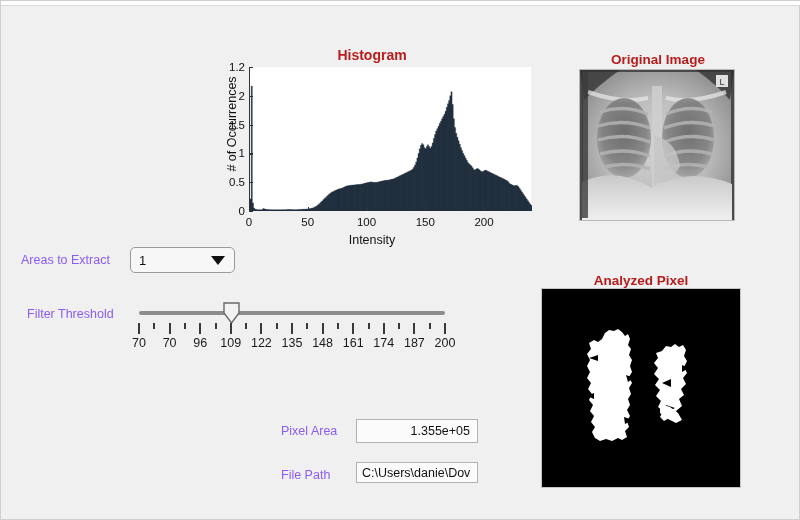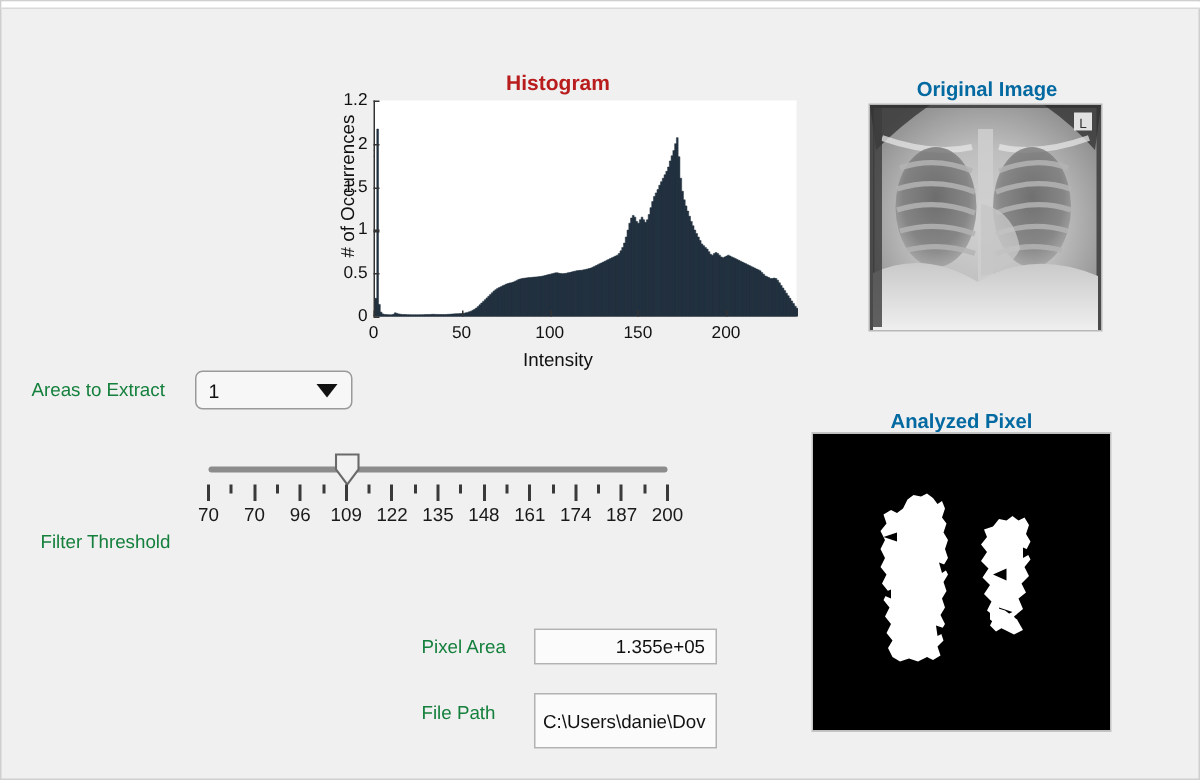--- a/index.html
+++ b/index.html
@@ -26,21 +26,21 @@
     border:1px solid #a0a0a0;
     border-radius:6px;
     display:flex;align-items:center;justify-content:center;
     font-size:13px;color:#1a1a1a;
     cursor:pointer;
     box-sizing:border-box;
   }
 
   
   .lbl{
-    position:absolute;font-size:12.5px;color:#15803d;
+    position:absolute;font-size:12.5px;color:#8b5cf6;
     white-space:nowrap;
   }
 
   
   .mdrop{
     position:absolute;
     background:#f7f7f7;
     border:1px solid #9a9a9a;
     border-radius:5px;
     box-sizing:border-box;
@@ -119,42 +119,42 @@
   .xtick-lbl{
     position:absolute;font-size:11.5px;color:#111;
     transform:translateX(-50%);
   }
   .ytick-mark{position:absolute;background:#333;width:4px;height:1.2px;}
   .xtick-mark{position:absolute;background:#333;width:1.2px;height:4px;}
 
   
   .panel-title{
     position:absolute;text-align:center;font-size:13.5px;
-    font-weight:bold;color:#0369a1;
+    font-weight:bold;color:#b91c1c;
   }
   .img-frame{position:absolute;box-sizing:border-box;overflow:hidden;}
   .img-frame svg{display:block;}
 </style>
 </head>
 <body>
 
 <div id="app">
 
   <div id="topstrip"></div>
 
 
 
   <div class="lbl" style="left:20px;top:252px;">Areas to Extract</div>
 
   <div class="mdrop" style="left:129px;top:246px;width:105px;height:26px;">
     <span class="val">1</span>
     <span class="arw"></span>
   </div>
 
-  <div class="lbl" style="left:26px;top:306px;margin-top:47px;">Filter Threshold</div>
+  <div class="lbl" style="left:26px;top:306px;">Filter Threshold</div>
 
   <div id="slider-wrap">
     <div id="slider-track"></div>
     <div id="slider-thumb" style="left: 91.8px;">
       <svg width="17" height="22" viewBox="0 0 17 22">
         <path d="M1 1 H16 V11 L8.5 21 L1 11 Z" fill="#f2f2f2" stroke="#6a6a6a" stroke-width="1.4"></path>
       </svg>
     </div>
     <div id="slider-ticks">
         <div class="tickmark major" style="left: -1px;"></div>
@@ -191,21 +191,21 @@
         <div class="ticklabel" style="left: 306px;">200</div>
       </div>
   </div>
 
   <div class="lbl" style="left:280px;top:423px;">Pixel Area</div>
   <div class="mfield right" style="left:355px;top:418px;width:122px;height:24px;">
     <span>1.355e+05</span>
   </div>
 
   <div class="lbl" style="left:280px;top:467px;">File Path</div>
-  <div class="mfield left" style="left:355px;top:461px;width:122px;height:37px;">
+  <div class="mfield left" style="left:355px;top:461px;width:122px;height:21px;">
     <span>C:\Users\danie\Dov</span>
   </div>
 
   <div id="chart-panel">
     <div id="chart-title">Histogram</div>
     <div id="chart-exp"><span>×10</span><sup>4</sup></div>
     <div id="chart-ylabel"># of Occurrences</div>
     <div id="plot-box">
       <svg id="plot-svg" width="282" height="144" viewBox="0 0 282 144" preserveAspectRatio="none">
           <path d="M0.00 144 L0.00 131.90 L1.18 131.90 L1.18 144 Z M1.18 144 L1.18 19.01 L2.35 19.01 L2.35 144 Z M2.35 144 L2.35 135.94 L3.53 135.94 L3.53 144 Z M3.53 144 L3.53 141.12 L4.70 141.12 L4.70 144 Z M4.70 144 L4.70 142.27 L5.88 142.27 L5.88 144 Z M5.88 144 L5.88 142.62 L7.05 142.62 L7.05 144 Z M7.05 144 L7.05 142.73 L8.23 142.73 L8.23 144 Z M8.22 144 L8.22 142.79 L9.40 142.79 L9.40 144 Z M9.40 144 L9.40 142.85 L10.58 142.85 L10.58 144 Z M10.58 144 L10.58 142.85 L11.75 142.85 L11.75 144 Z M11.75 144 L11.75 142.50 L12.93 142.50 L12.93 144 Z M12.93 144 L12.93 141.58 L14.10 141.58 L14.10 144 Z M14.10 144 L14.10 141.93 L15.28 141.93 L15.28 144 Z M15.28 144 L15.28 142.27 L16.45 142.27 L16.45 144 Z M16.45 144 L16.45 142.50 L17.63 142.50 L17.63 144 Z M17.63 144 L17.63 142.62 L18.80 142.62 L18.80 144 Z M18.80 144 L18.80 142.68 L19.98 142.68 L19.98 144 Z M19.98 144 L19.98 142.73 L21.15 142.73 L21.15 144 Z M21.15 144 L21.15 142.76 L22.33 142.76 L22.33 144 Z M22.32 144 L22.32 142.79 L23.50 142.79 L23.50 144 Z M23.50 144 L23.50 142.82 L24.68 142.82 L24.68 144 Z M24.68 144 L24.68 142.85 L25.85 142.85 L25.85 144 Z M25.85 144 L25.85 142.85 L27.03 142.85 L27.03 144 Z M27.03 144 L27.03 142.85 L28.20 142.85 L28.20 144 Z M28.20 144 L28.20 142.85 L29.38 142.85 L29.38 144 Z M29.38 144 L29.38 142.82 L30.55 142.82 L30.55 144 Z M30.55 144 L30.55 142.79 L31.73 142.79 L31.73 144 Z M31.73 144 L31.73 142.76 L32.90 142.76 L32.90 144 Z M32.90 144 L32.90 142.73 L34.07 142.73 L34.07 144 Z M34.08 144 L34.08 142.70 L35.25 142.70 L35.25 144 Z M35.25 144 L35.25 142.68 L36.42 142.68 L36.42 144 Z M36.43 144 L36.43 142.62 L37.60 142.62 L37.60 144 Z M37.60 144 L37.60 142.56 L38.77 142.56 L38.77 144 Z M38.77 144 L38.77 142.56 L39.95 142.56 L39.95 144 Z M39.95 144 L39.95 142.59 L41.13 142.59 L41.13 144 Z M41.13 144 L41.13 142.62 L42.30 142.62 L42.30 144 Z M42.30 144 L42.30 142.65 L43.48 142.65 L43.48 144 Z M43.48 144 L43.48 142.68 L44.65 142.68 L44.65 144 Z M44.65 144 L44.65 142.68 L45.82 142.68 L45.82 144 Z M45.83 144 L45.83 142.68 L47.00 142.68 L47.00 144 Z M47.00 144 L47.00 142.62 L48.17 142.62 L48.17 144 Z M48.18 144 L48.18 142.56 L49.35 142.56 L49.35 144 Z M49.35 144 L49.35 142.50 L50.52 142.50 L50.52 144 Z M50.52 144 L50.52 142.39 L51.70 142.39 L51.70 144 Z M51.70 144 L51.70 142.27 L52.88 142.27 L52.88 144 Z M52.88 144 L52.88 142.21 L54.05 142.21 L54.05 144 Z M54.05 144 L54.05 142.16 L55.23 142.16 L55.23 144 Z M55.23 144 L55.23 142.10 L56.40 142.10 L56.40 144 Z M56.40 144 L56.40 142.04 L57.58 142.04 L57.58 144 Z M57.58 144 L57.58 141.98 L58.75 141.98 L58.75 144 Z M58.75 144 L58.75 141.81 L59.92 141.81 L59.92 144 Z M59.93 144 L59.93 141.58 L61.10 141.58 L61.10 144 Z M61.10 144 L61.10 141.29 L62.27 141.29 L62.27 144 Z M62.28 144 L62.28 140.89 L63.45 140.89 L63.45 144 Z M63.45 144 L63.45 140.43 L64.63 140.43 L64.63 144 Z M64.63 144 L64.63 139.85 L65.80 139.85 L65.80 144 Z M65.80 144 L65.80 139.16 L66.97 139.16 L66.97 144 Z M66.98 144 L66.98 138.36 L68.15 138.36 L68.15 144 Z M68.15 144 L68.15 137.38 L69.33 137.38 L69.33 144 Z M69.33 144 L69.33 136.22 L70.50 136.22 L70.50 144 Z M70.50 144 L70.50 135.07 L71.67 135.07 L71.67 144 Z M71.67 144 L71.67 133.92 L72.85 133.92 L72.85 144 Z M72.85 144 L72.85 132.77 L74.03 132.77 L74.03 144 Z M74.03 144 L74.03 131.62 L75.20 131.62 L75.20 144 Z M75.20 144 L75.20 130.46 L76.38 130.46 L76.38 144 Z M76.38 144 L76.38 129.31 L77.55 129.31 L77.55 144 Z M77.55 144 L77.55 128.16 L78.72 128.16 L78.72 144 Z M78.73 144 L78.73 127.01 L79.90 127.01 L79.90 144 Z M79.90 144 L79.90 126.14 L81.08 126.14 L81.08 144 Z M81.08 144 L81.08 125.28 L82.25 125.28 L82.25 144 Z M82.25 144 L82.25 124.70 L83.42 124.70 L83.42 144 Z M83.42 144 L83.42 124.13 L84.60 124.13 L84.60 144 Z M84.60 144 L84.60 123.55 L85.78 123.55 L85.78 144 Z M85.78 144 L85.78 122.98 L86.95 122.98 L86.95 144 Z M86.95 144 L86.95 122.40 L88.13 122.40 L88.13 144 Z M88.13 144 L88.13 122.00 L89.30 122.00 L89.30 144 Z M89.30 144 L89.30 121.65 L90.47 121.65 L90.47 144 Z M90.48 144 L90.48 121.42 L91.65 121.42 L91.65 144 Z M91.65 144 L91.65 121.08 L92.83 121.08 L92.83 144 Z M92.83 144 L92.83 120.50 L94.00 120.50 L94.00 144 Z M94.00 144 L94.00 119.92 L95.17 119.92 L95.17 144 Z M95.17 144 L95.17 119.35 L96.35 119.35 L96.35 144 Z M96.35 144 L96.35 118.94 L97.53 118.94 L97.53 144 Z M97.53 144 L97.53 118.66 L98.70 118.66 L98.70 144 Z M98.70 144 L98.70 118.54 L99.88 118.54 L99.88 144 Z M99.88 144 L99.88 118.37 L101.05 118.37 L101.05 144 Z M101.05 144 L101.05 118.20 L102.22 118.20 L102.22 144 Z M102.23 144 L102.23 118.08 L103.40 118.08 L103.40 144 Z M103.40 144 L103.40 117.96 L104.58 117.96 L104.58 144 Z M104.58 144 L104.58 117.85 L105.75 117.85 L105.75 144 Z M105.75 144 L105.75 117.73 L106.92 117.73 L106.92 144 Z M106.92 144 L106.92 117.62 L108.10 117.62 L108.10 144 Z M108.10 144 L108.10 117.50 L109.28 117.50 L109.28 144 Z M109.28 144 L109.28 117.39 L110.45 117.39 L110.45 144 Z M110.45 144 L110.45 117.22 L111.63 117.22 L111.63 144 Z M111.63 144 L111.63 116.93 L112.80 116.93 L112.80 144 Z M112.80 144 L112.80 116.64 L113.98 116.64 L113.98 144 Z M113.98 144 L113.98 116.35 L115.15 116.35 L115.15 144 Z M115.15 144 L115.15 116.06 L116.33 116.06 L116.33 144 Z M116.33 144 L116.33 115.78 L117.50 115.78 L117.50 144 Z M117.50 144 L117.50 115.49 L118.67 115.49 L118.67 144 Z M118.68 144 L118.68 115.20 L119.85 115.20 L119.85 144 Z M119.85 144 L119.85 114.91 L121.03 114.91 L121.03 144 Z M121.03 144 L121.03 114.91 L122.20 114.91 L122.20 144 Z M122.20 144 L122.20 115.20 L123.38 115.20 L123.38 144 Z M123.38 144 L123.38 115.32 L124.55 115.32 L124.55 144 Z M124.55 144 L124.55 115.43 L125.73 115.43 L125.73 144 Z M125.73 144 L125.73 115.32 L126.90 115.32 L126.90 144 Z M126.90 144 L126.90 115.20 L128.08 115.20 L128.08 144 Z M128.08 144 L128.08 114.91 L129.25 114.91 L129.25 144 Z M129.25 144 L129.25 114.62 L130.43 114.62 L130.43 144 Z M130.43 144 L130.43 114.34 L131.60 114.34 L131.60 144 Z M131.60 144 L131.60 114.05 L132.78 114.05 L132.78 144 Z M132.78 144 L132.78 113.76 L133.95 113.76 L133.95 144 Z M133.95 144 L133.95 113.47 L135.13 113.47 L135.13 144 Z M135.13 144 L135.13 113.36 L136.30 113.36 L136.30 144 Z M136.30 144 L136.30 113.24 L137.48 113.24 L137.48 144 Z M137.47 144 L137.47 113.13 L138.65 113.13 L138.65 144 Z M138.65 144 L138.65 112.90 L139.83 112.90 L139.83 144 Z M139.83 144 L139.83 112.61 L141.00 112.61 L141.00 144 Z M141.00 144 L141.00 112.32 L142.18 112.32 L142.18 144 Z M142.18 144 L142.18 112.03 L143.35 112.03 L143.35 144 Z M143.35 144 L143.35 111.74 L144.53 111.74 L144.53 144 Z M144.53 144 L144.53 111.17 L145.70 111.17 L145.70 144 Z M145.70 144 L145.70 110.59 L146.88 110.59 L146.88 144 Z M146.88 144 L146.88 110.02 L148.05 110.02 L148.05 144 Z M148.05 144 L148.05 109.44 L149.23 109.44 L149.23 144 Z M149.22 144 L149.22 108.86 L150.40 108.86 L150.40 144 Z M150.40 144 L150.40 108.29 L151.58 108.29 L151.58 144 Z M151.58 144 L151.58 107.71 L152.75 107.71 L152.75 144 Z M152.75 144 L152.75 107.14 L153.93 107.14 L153.93 144 Z M153.93 144 L153.93 106.56 L155.10 106.56 L155.10 144 Z M155.10 144 L155.10 105.98 L156.28 105.98 L156.28 144 Z M156.28 144 L156.28 105.41 L157.45 105.41 L157.45 144 Z M157.45 144 L157.45 104.83 L158.63 104.83 L158.63 144 Z M158.63 144 L158.63 104.26 L159.80 104.26 L159.80 144 Z M159.80 144 L159.80 103.68 L160.98 103.68 L160.98 144 Z M160.97 144 L160.97 103.10 L162.15 103.10 L162.15 144 Z M162.15 144 L162.15 101.95 L163.33 101.95 L163.33 144 Z M163.33 144 L163.33 100.22 L164.50 100.22 L164.50 144 Z M164.50 144 L164.50 97.92 L165.68 97.92 L165.68 144 Z M165.68 144 L165.68 95.04 L166.85 95.04 L166.85 144 Z M166.85 144 L166.85 91.01 L168.03 91.01 L168.03 144 Z M168.03 144 L168.03 86.40 L169.20 86.40 L169.20 144 Z M169.20 144 L169.20 81.79 L170.38 81.79 L170.38 144 Z M170.38 144 L170.38 78.34 L171.55 78.34 L171.55 144 Z M171.55 144 L171.55 76.61 L172.73 76.61 L172.73 144 Z M172.72 144 L172.72 77.76 L173.90 77.76 L173.90 144 Z M173.90 144 L173.90 80.64 L175.08 80.64 L175.08 144 Z M175.08 144 L175.08 81.79 L176.25 81.79 L176.25 144 Z M176.25 144 L176.25 79.49 L177.43 79.49 L177.43 144 Z M177.43 144 L177.43 77.76 L178.60 77.76 L178.60 144 Z M178.60 144 L178.60 79.49 L179.78 79.49 L179.78 144 Z M179.78 144 L179.78 81.22 L180.95 81.22 L180.95 144 Z M180.95 144 L180.95 79.49 L182.13 79.49 L182.13 144 Z M182.13 144 L182.13 76.03 L183.30 76.03 L183.30 144 Z M183.30 144 L183.30 71.42 L184.48 71.42 L184.48 144 Z M184.47 144 L184.47 67.39 L185.65 67.39 L185.65 144 Z M185.65 144 L185.65 63.94 L186.83 63.94 L186.83 144 Z M186.83 144 L186.83 61.63 L188.00 61.63 L188.00 144 Z M188.00 144 L188.00 59.33 L189.18 59.33 L189.18 144 Z M189.18 144 L189.18 56.45 L190.35 56.45 L190.35 144 Z M190.35 144 L190.35 54.14 L191.53 54.14 L191.53 144 Z M191.53 144 L191.53 51.84 L192.70 51.84 L192.70 144 Z M192.70 144 L192.70 49.54 L193.88 49.54 L193.88 144 Z M193.88 144 L193.88 47.23 L195.05 47.23 L195.05 144 Z M195.05 144 L195.05 44.35 L196.23 44.35 L196.23 144 Z M196.22 144 L196.22 40.32 L197.40 40.32 L197.40 144 Z M197.40 144 L197.40 36.86 L198.58 36.86 L198.58 144 Z M198.58 144 L198.58 33.41 L199.75 33.41 L199.75 144 Z M199.75 144 L199.75 28.80 L200.93 28.80 L200.93 144 Z M200.93 144 L200.93 24.77 L202.10 24.77 L202.10 144 Z M202.10 144 L202.10 37.44 L203.28 37.44 L203.28 144 Z M203.28 144 L203.28 51.84 L204.45 51.84 L204.45 144 Z M204.45 144 L204.45 60.48 L205.63 60.48 L205.63 144 Z M205.63 144 L205.63 66.24 L206.80 66.24 L206.80 144 Z M206.80 144 L206.80 70.27 L207.98 70.27 L207.98 144 Z M207.97 144 L207.97 73.73 L209.15 73.73 L209.15 144 Z M209.15 144 L209.15 77.18 L210.33 77.18 L210.33 144 Z M210.33 144 L210.33 80.64 L211.50 80.64 L211.50 144 Z M211.50 144 L211.50 83.52 L212.68 83.52 L212.68 144 Z M212.68 144 L212.68 86.40 L213.85 86.40 L213.85 144 Z M213.85 144 L213.85 88.70 L215.03 88.70 L215.03 144 Z M215.03 144 L215.03 91.01 L216.20 91.01 L216.20 144 Z M216.20 144 L216.20 93.31 L217.38 93.31 L217.38 144 Z M217.38 144 L217.38 95.62 L218.55 95.62 L218.55 144 Z M218.55 144 L218.55 96.77 L219.73 96.77 L219.73 144 Z M219.72 144 L219.72 97.92 L220.90 97.92 L220.90 144 Z M220.90 144 L220.90 99.07 L222.08 99.07 L222.08 144 Z M222.08 144 L222.08 100.80 L223.25 100.80 L223.25 144 Z M223.25 144 L223.25 102.53 L224.43 102.53 L224.43 144 Z M224.43 144 L224.43 103.10 L225.60 103.10 L225.60 144 Z M225.60 144 L225.60 101.95 L226.78 101.95 L226.78 144 Z M226.78 144 L226.78 101.38 L227.95 101.38 L227.95 144 Z M227.95 144 L227.95 101.95 L229.13 101.95 L229.13 144 Z M229.13 144 L229.13 103.10 L230.30 103.10 L230.30 144 Z M230.30 144 L230.30 104.26 L231.48 104.26 L231.48 144 Z M231.48 144 L231.48 104.83 L232.65 104.83 L232.65 144 Z M232.65 144 L232.65 104.26 L233.83 104.26 L233.83 144 Z M233.83 144 L233.83 103.68 L235.00 103.68 L235.00 144 Z M235.00 144 L235.00 103.10 L236.18 103.10 L236.18 144 Z M236.18 144 L236.18 103.68 L237.35 103.68 L237.35 144 Z M237.35 144 L237.35 104.26 L238.53 104.26 L238.53 144 Z M238.53 144 L238.53 104.83 L239.70 104.83 L239.70 144 Z M239.70 144 L239.70 105.41 L240.88 105.41 L240.88 144 Z M240.88 144 L240.88 105.98 L242.05 105.98 L242.05 144 Z M242.05 144 L242.05 106.56 L243.23 106.56 L243.23 144 Z M243.23 144 L243.23 107.14 L244.40 107.14 L244.40 144 Z M244.40 144 L244.40 107.71 L245.58 107.71 L245.58 144 Z M245.58 144 L245.58 108.29 L246.75 108.29 L246.75 144 Z M246.75 144 L246.75 108.86 L247.93 108.86 L247.93 144 Z M247.93 144 L247.93 109.44 L249.10 109.44 L249.10 144 Z M249.10 144 L249.10 110.02 L250.28 110.02 L250.28 144 Z M250.28 144 L250.28 110.59 L251.45 110.59 L251.45 144 Z M251.45 144 L251.45 111.17 L252.63 111.17 L252.63 144 Z M252.63 144 L252.63 111.74 L253.80 111.74 L253.80 144 Z M253.80 144 L253.80 112.32 L254.98 112.32 L254.98 144 Z M254.98 144 L254.98 112.90 L256.15 112.90 L256.15 144 Z M256.15 144 L256.15 113.47 L257.33 113.47 L257.33 144 Z M257.32 144 L257.32 114.62 L258.50 114.62 L258.50 144 Z M258.50 144 L258.50 115.78 L259.68 115.78 L259.68 144 Z M259.68 144 L259.68 116.93 L260.85 116.93 L260.85 144 Z M260.85 144 L260.85 117.50 L262.03 117.50 L262.03 144 Z M262.03 144 L262.03 118.08 L263.20 118.08 L263.20 144 Z M263.20 144 L263.20 118.66 L264.38 118.66 L264.38 144 Z M264.38 144 L264.38 118.66 L265.55 118.66 L265.55 144 Z M265.55 144 L265.55 118.37 L266.73 118.37 L266.73 144 Z M266.73 144 L266.73 118.66 L267.90 118.66 L267.90 144 Z M267.90 144 L267.90 119.81 L269.08 119.81 L269.08 144 Z M269.07 144 L269.07 121.54 L270.25 121.54 L270.25 144 Z M270.25 144 L270.25 123.26 L271.43 123.26 L271.43 144 Z M271.43 144 L271.43 124.99 L272.60 124.99 L272.60 144 Z M272.60 144 L272.60 126.72 L273.78 126.72 L273.78 144 Z M273.78 144 L273.78 128.45 L274.95 128.45 L274.95 144 Z M274.95 144 L274.95 130.18 L276.13 130.18 L276.13 144 Z M276.13 144 L276.13 131.90 L277.30 131.90 L277.30 144 Z M277.30 144 L277.30 133.63 L278.48 133.63 L278.48 144 Z M278.48 144 L278.48 135.36 L279.65 135.36 L279.65 144 Z M279.65 144 L279.65 137.09 L280.83 137.09 L280.83 144 Z M280.82 144 L280.82 138.53 L282.00 138.53 L282.00 144 Z MNaN 144 LNaN 139.97 LNaN 139.97 LNaN 144 Z MNaN 144 LNaN 141.12 LNaN 141.12 LNaN 144 Z MNaN 144 LNaN 141.93 LNaN 141.93 LNaN 144 Z MNaN 144 LNaN 142.50 LNaN 142.50 LNaN 144 Z MNaN 144 LNaN 142.91 LNaN 142.91 LNaN 144 Z MNaN 144 LNaN 143.19 LNaN 143.19 LNaN 144 Z MNaN 144 LNaN 143.42 LNaN 143.42 LNaN 144 Z MNaN 144 LNaN 143.54 LNaN 143.54 LNaN 144 Z MNaN 144 LNaN 143.65 LNaN 143.65 LNaN 144 Z MNaN 144 LNaN 143.74 LNaN 143.74 LNaN 144 Z MNaN 144 LNaN 143.80 LNaN 143.80 LNaN 144 Z MNaN 144 LNaN 143.86 LNaN 143.86 LNaN 144 Z MNaN 144 LNaN 143.90 LNaN 143.90 LNaN 144 Z MNaN 144 LNaN 143.93 LNaN 143.93 LNaN 144 Z MNaN 144 LNaN 143.95 LNaN 143.95 LNaN 144 Z MNaN 144 LNaN 143.97 LNaN 143.97 LNaN 144 Z MNaN 144 LNaN 143.98 LNaN 143.98 LNaN 144 Z MNaN 144 LNaN 143.99 LNaN 143.99 LNaN 144 Z MNaN 144 LNaN 143.99 LNaN 143.99 LNaN 144 Z MNaN 144 LNaN 143.99 LNaN 143.99 LNaN 144 Z " fill="#233140" stroke="#233140" stroke-width="0.35"></path>

